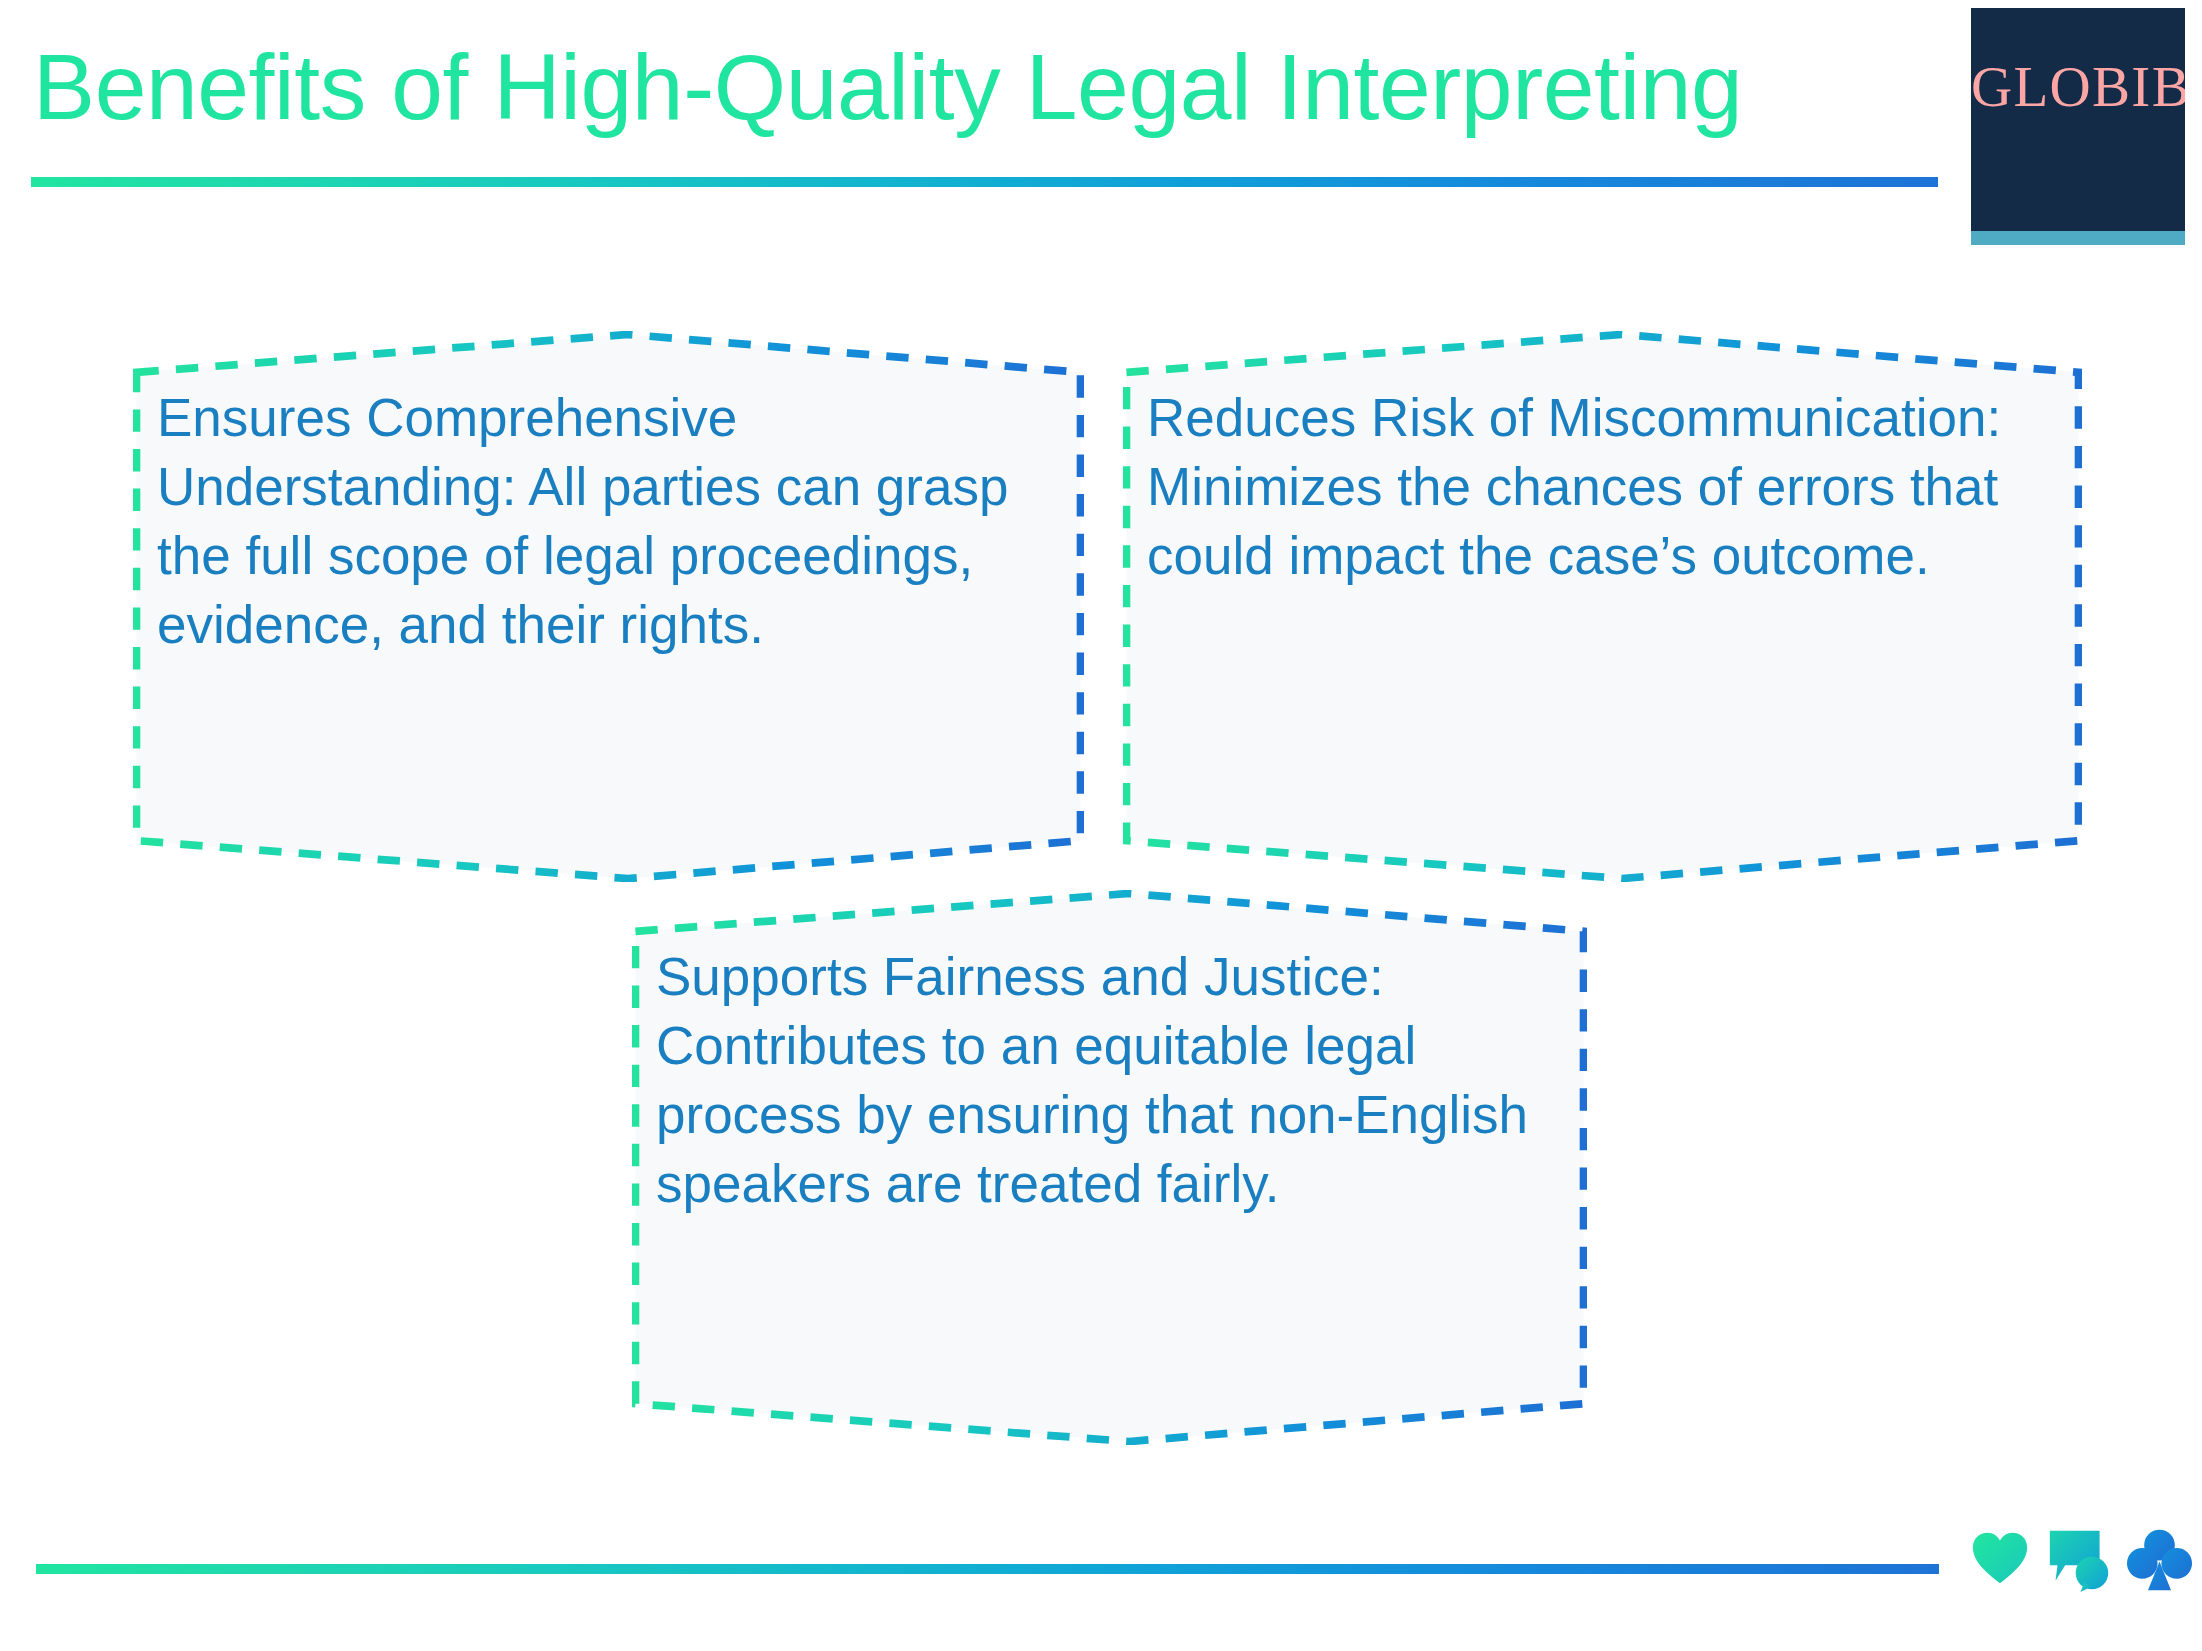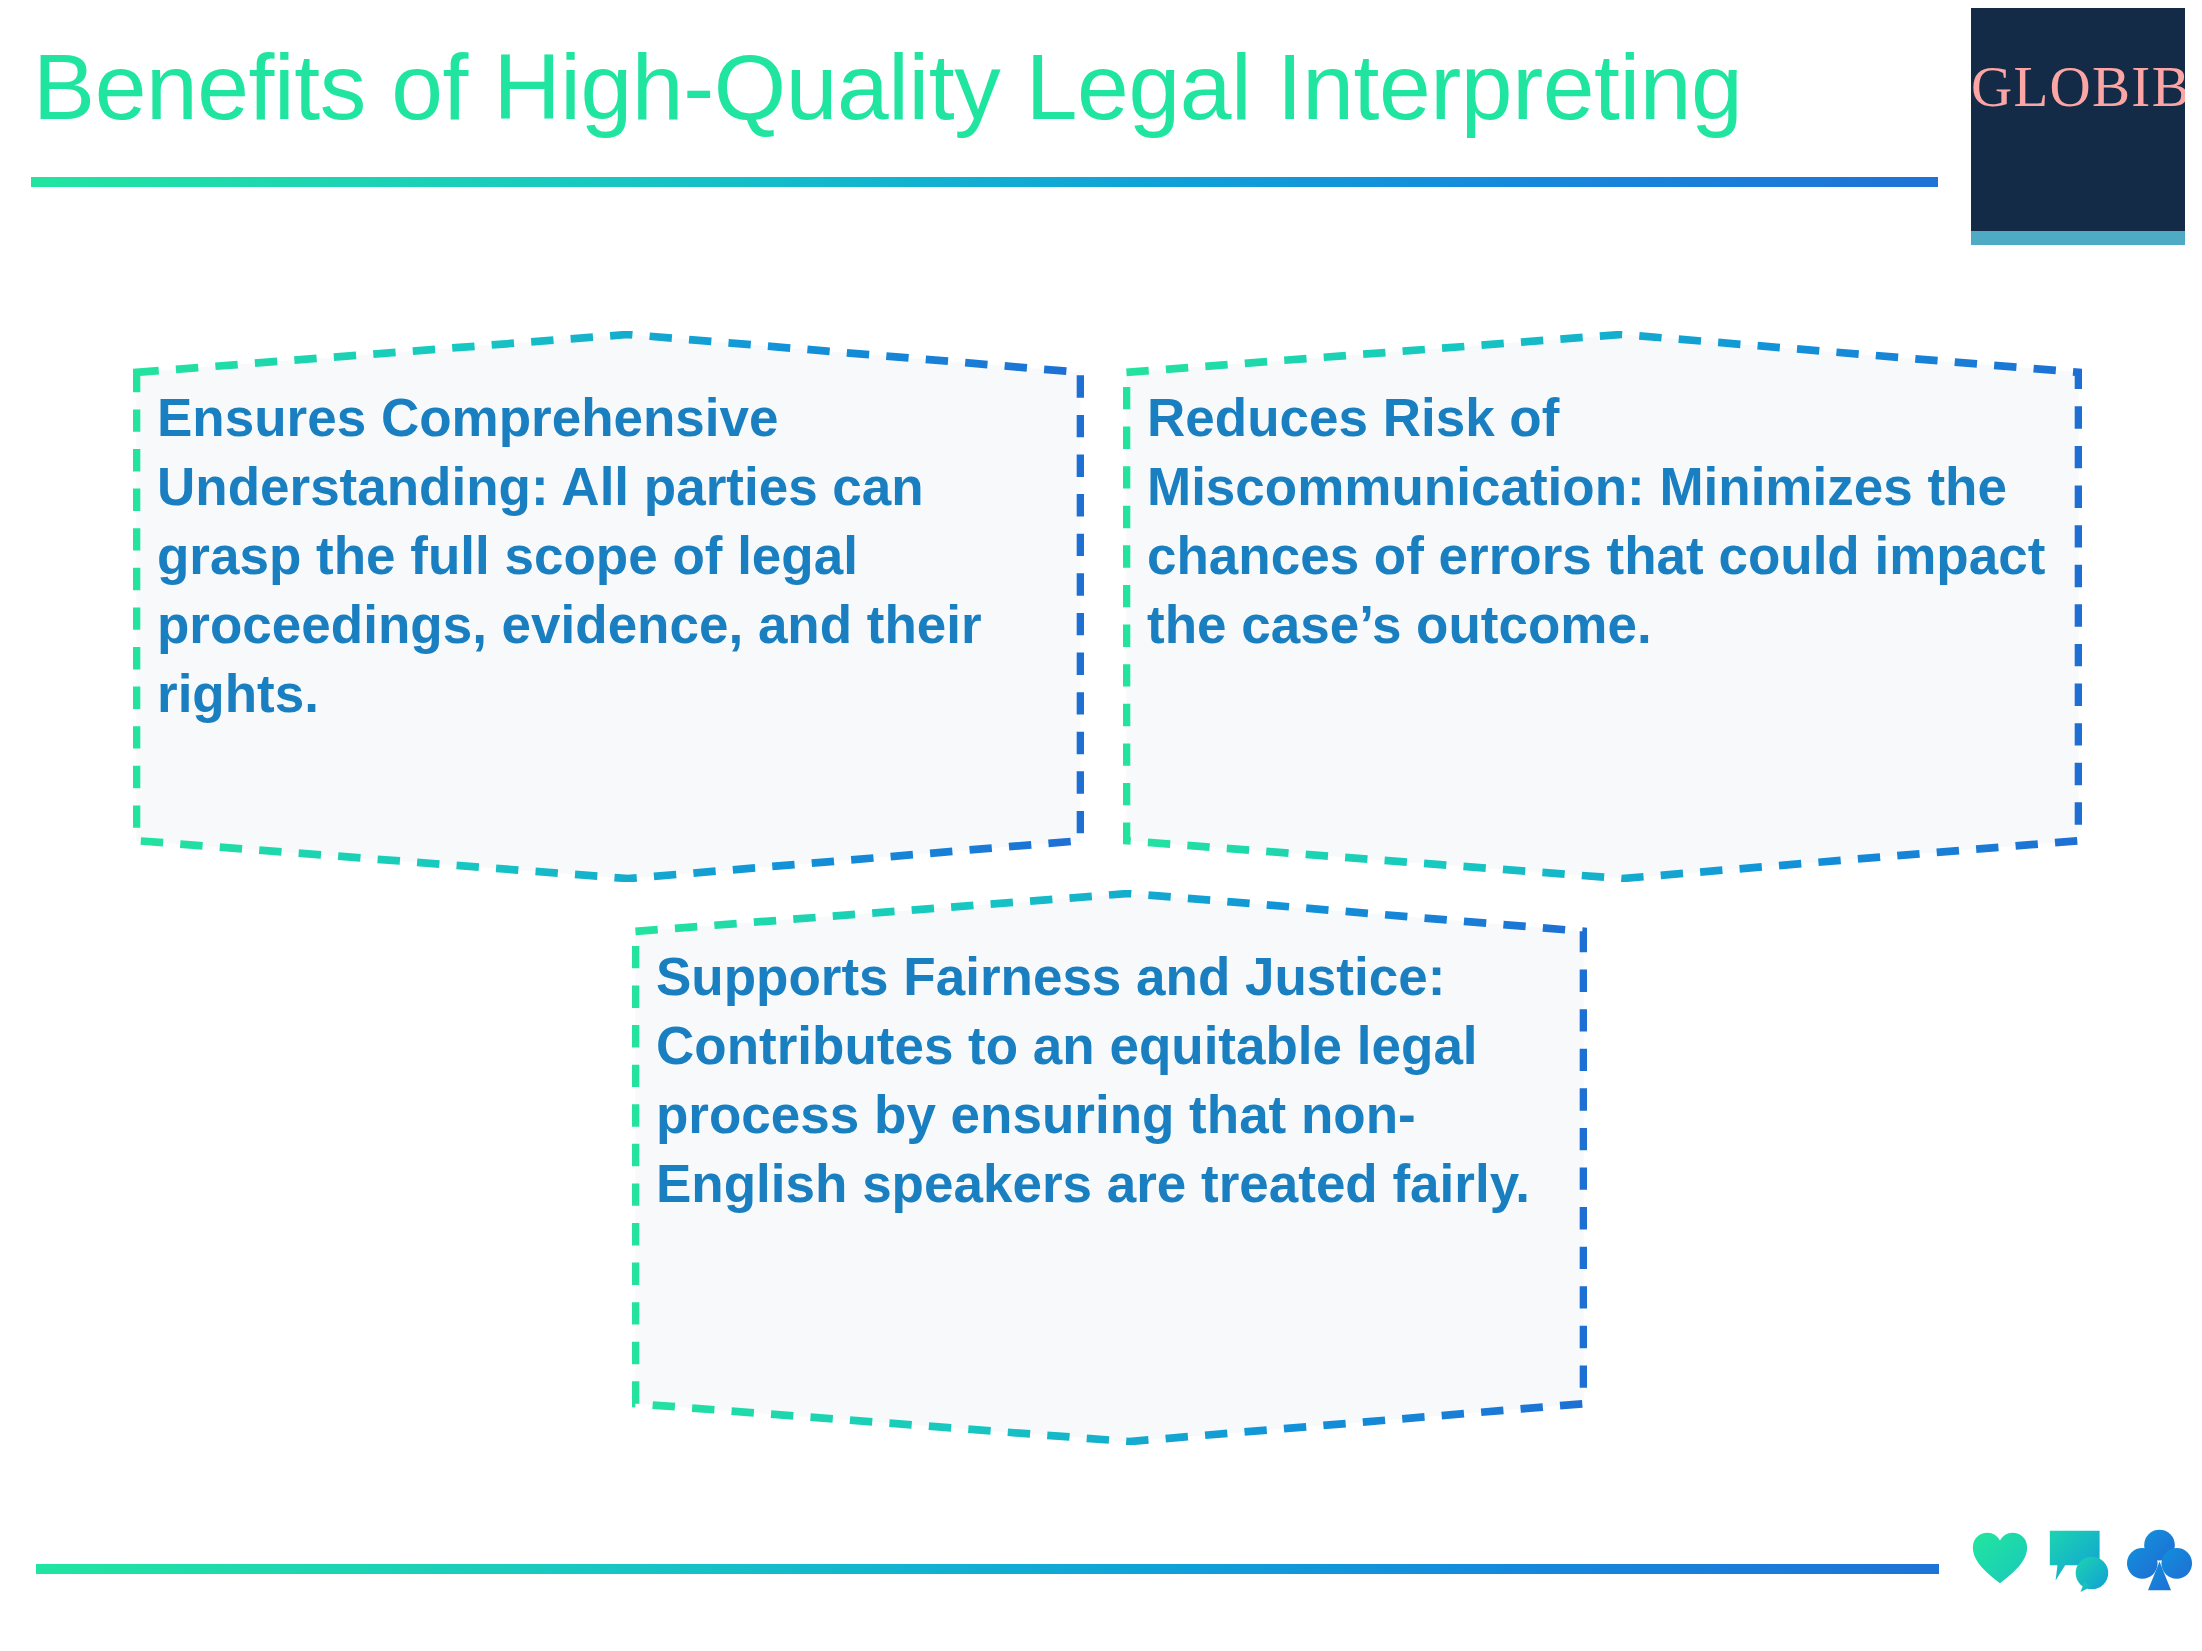--- a/index.html
+++ b/index.html
@@ -93,21 +93,21 @@
     position: absolute;
     inset: 0;
     width: 100%;
     height: 100%;
   }
   .card-text {
     position: absolute;
     color: #1A7FC1;
     font-size: 53px;
     line-height: 1.30;
-    font-weight: 700;
+    font-weight: 400;
     white-space: pre-line;
   }
 
   #card-1 { left: 133px;  top: 331px;  width: 951px; height: 551px; }
   #card-1 .card-text { left: 24px; top: 53px; width: 899px; }
 
   #card-2 { left: 1123px; top: 331px; width: 959px; height: 551px; }
   #card-2 .card-text { left: 24px; top: 53px; width: 908px; }
 
   #card-3 { left: 632px;  top: 890px; width: 955px; height: 555px; }

